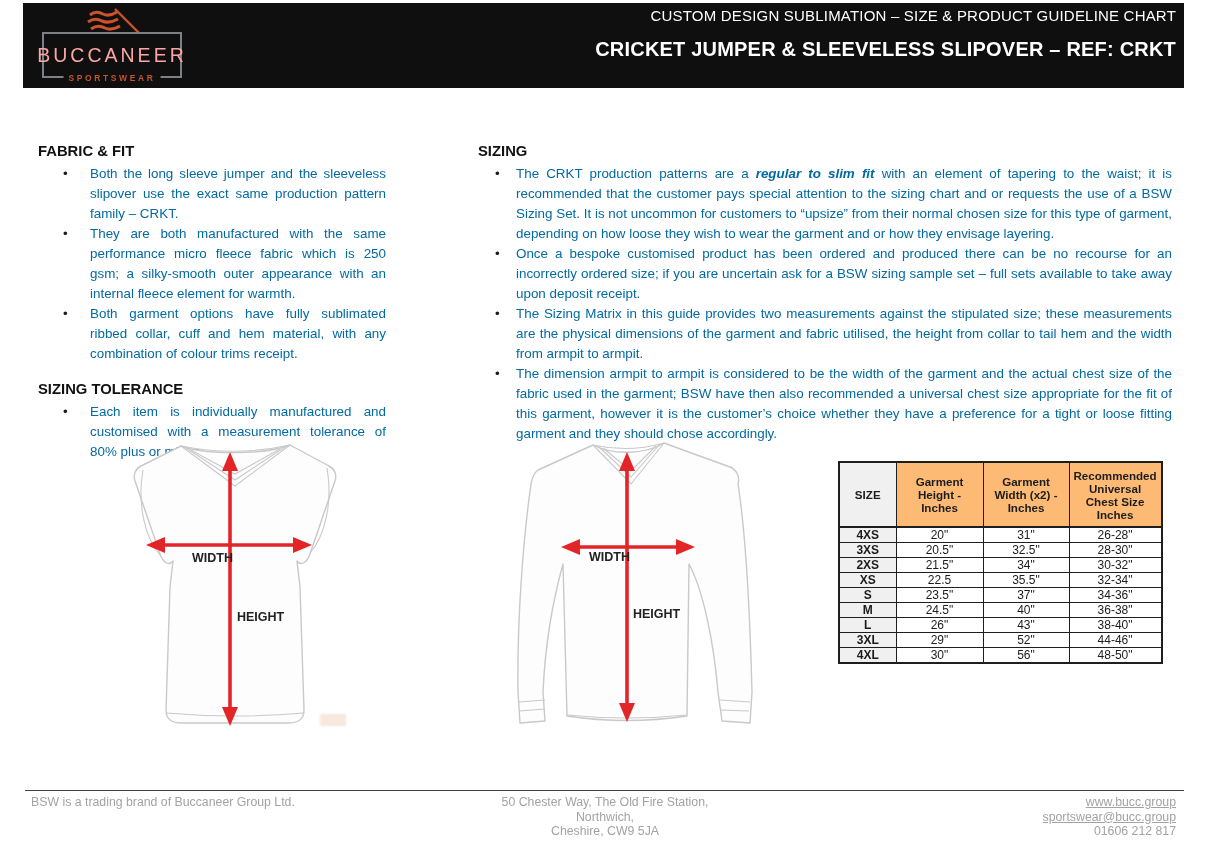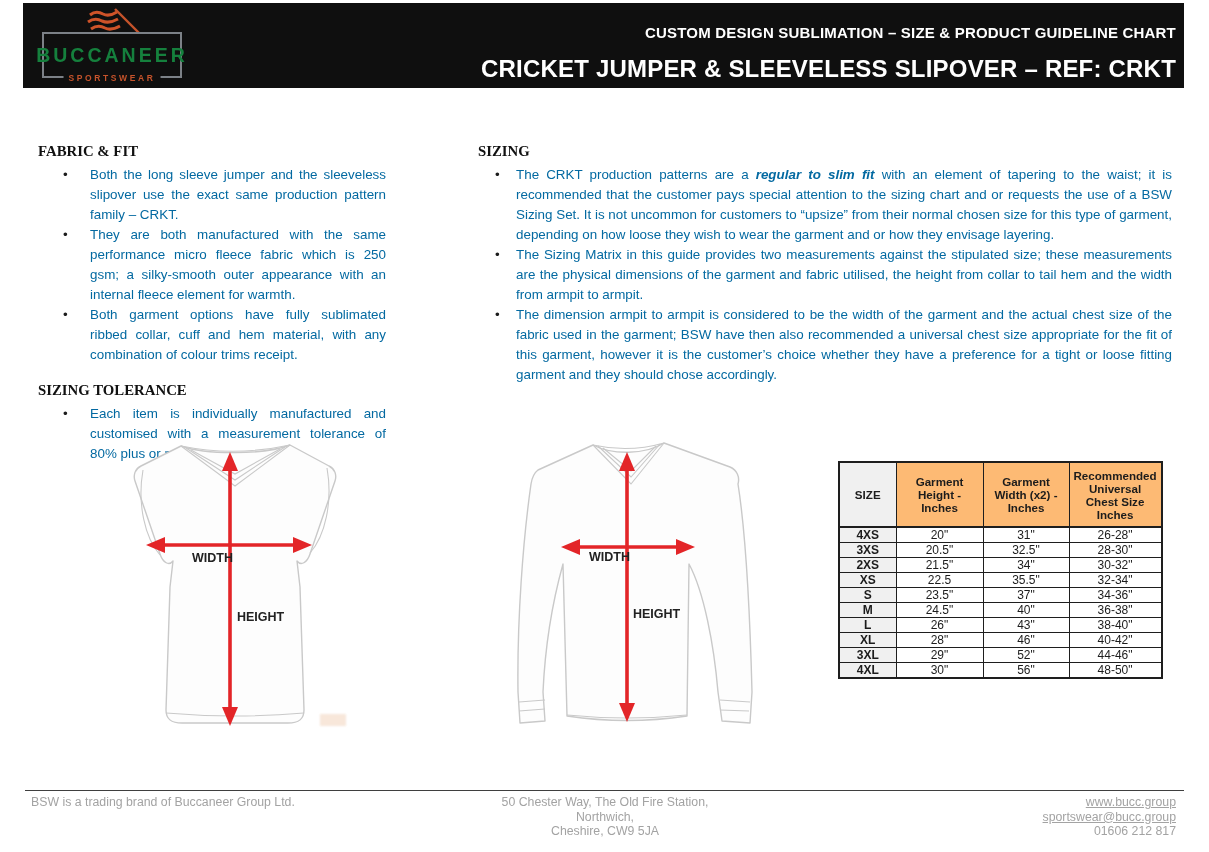--- a/index.html
+++ b/index.html
@@ -10,34 +10,34 @@
   }
 
   
   .topbar { position:absolute; left:23px; top:3px; width:1161px; height:85px; background:#0f0f0f; }
   .logo { position:absolute; left:17px; top:0; width:150px; height:85px; }
   .logo-flag { position:absolute; left:44px; top:4px; width:58px; height:28px; }
   .logo-frame {
     position:absolute; left:2px; top:29px; width:140px; height:46px;
     border:2px solid #7c8187; display:flex; align-items:center; justify-content:center;
   }
-  .logo-name { font-size:19.5px; font-weight:bold; color:#15803d; letter-spacing:3px; white-space:nowrap; }
+  .logo-name { font-size:19.5px; font-weight:normal; color:#fca5a5; letter-spacing:3px; white-space:nowrap; }
   .logo-sub {
     position:absolute; left:50%; transform:translateX(-50%); bottom:-7px;
     background:#0f0f0f; padding:0 5px; color:#c6532b; font-size:8.5px;
     font-weight:bold; letter-spacing:2.6px; white-space:nowrap;
   }
   .head-text { position:absolute; right:8px; top:0; height:100%; text-align:right; color:#ffffff; }
-  .head-line1 { margin-top:21px; font-size:15px; font-weight:bold; letter-spacing:0.2px; }
-  .head-line2 { margin-top:14px; font-size:24px; font-weight:bold; letter-spacing:0.2px; }
+  .head-line1 { margin-top:4px; font-size:15px; font-weight:normal; letter-spacing:0.2px; }
+  .head-line2 { margin-top:14px; font-size:20px; font-weight:bold; letter-spacing:0.2px; }
 
   
   .col-left  { position:absolute; left:38px;  top:143px; width:348px; }
   .col-right { position:absolute; left:478px; top:143px; width:694px; }
-  .sec-title { font-size:14.8px; font-weight:bold; color:#111; margin-bottom:5px;font-family:Liberation Serif, serif; }
+  .sec-title { font-size:14.8px; font-weight:bold; color:#111; margin-bottom:5px; }
   .sec-title.second { margin-top:17px; }
   ul.bullets { list-style:none; }
   .col-left  ul.bullets { padding-left:52px; }
   .col-right ul.bullets { padding-left:38px; }
   ul.bullets li {
     position:relative; text-align:justify; font-size:13.4px; line-height:20px; color:#0369a1;
   }
   .col-left  ul.bullets li::before,
   .col-right ul.bullets li::before {
     content:"\2022"; position:absolute; font-size:13.4px; color:#1c1c1c;
@@ -116,20 +116,21 @@
 
     <li>Each item is individually manufactured and customised with a measurement tolerance of 80% plus or minus.</li>
       </ul>
   </div>
 
   <div class="col-right">
     <div class="sec-title">SIZING</div>
     <ul class="bullets">
       <li><span>The CRKT production patterns are a </span><span class="emph">regular to slim fit</span><span> with an element of tapering to the waist; it is recommended that the customer pays special attention to the sizing chart and or requests the use of a BSW Sizing Set. It is not uncommon for customers to “upsize” from their normal chosen size for this type of garment, depending on how loose they wish to wear the garment and or how they envisage layering.</span></li>
 
+    <li>Once a bespoke customised product has been ordered and produced there can be no recourse for an incorrectly ordered size; if you are uncertain ask for a BSW sizing sample set – full sets available to take away upon deposit receipt.</li>
         <li>The Sizing Matrix in this guide provides two measurements against the stipulated size; these measurements are the physical dimensions of the garment and fabric utilised, the height from collar to tail hem and the width from armpit to armpit.</li>
         <li>The dimension armpit to armpit is considered to be the width of the garment and the actual chest size of the fabric used in the garment; BSW have then also recommended a universal chest size appropriate for the fit of this garment, however it is the customer’s choice whether they have a preference for a tight or loose fitting garment and they should chose accordingly.</li>
       </ul>
   </div>
 
   <div class="diagram" style="left:126px; top:442px;">
     <svg width="248" height="294" viewBox="0 0 248 294">
       <path class="garment" d="M55,4 C80,13 138,13 164,3 L203,24 C209,27 211,33 209,39 L184,112 C181,121 175,124 171,119 L174,145 L178,268 C178,278 172,281 162,281 L56,281 C46,281 40,278 40,268 L44,145 L47,119 C43,124 37,121 34,112 L9,39 C7,33 9,27 15,24 Z"></path>
       <path class="seam" d="M55,4 Q109,15 164,3"></path>
       <path class="seam" d="M55,4 L109,44 L164,3"></path>
@@ -240,26 +241,20 @@
           <td>36-38"</td>
         </tr>
 
         <tr>
           <td class="c0">L</td>
           <td>26"</td>
           <td>43"</td>
           <td>38-40"</td>
         </tr>
 
-        <tr>
-          <td class="c0">XL</td>
-          <td>28"</td>
-          <td>46"</td>
-          <td>40-42"</td>
-        </tr>
 
 
         <tr>
           <td class="c0">3XL</td>
           <td>29"</td>
           <td>52"</td>
           <td>44-46"</td>
         </tr>
 
         <tr>

